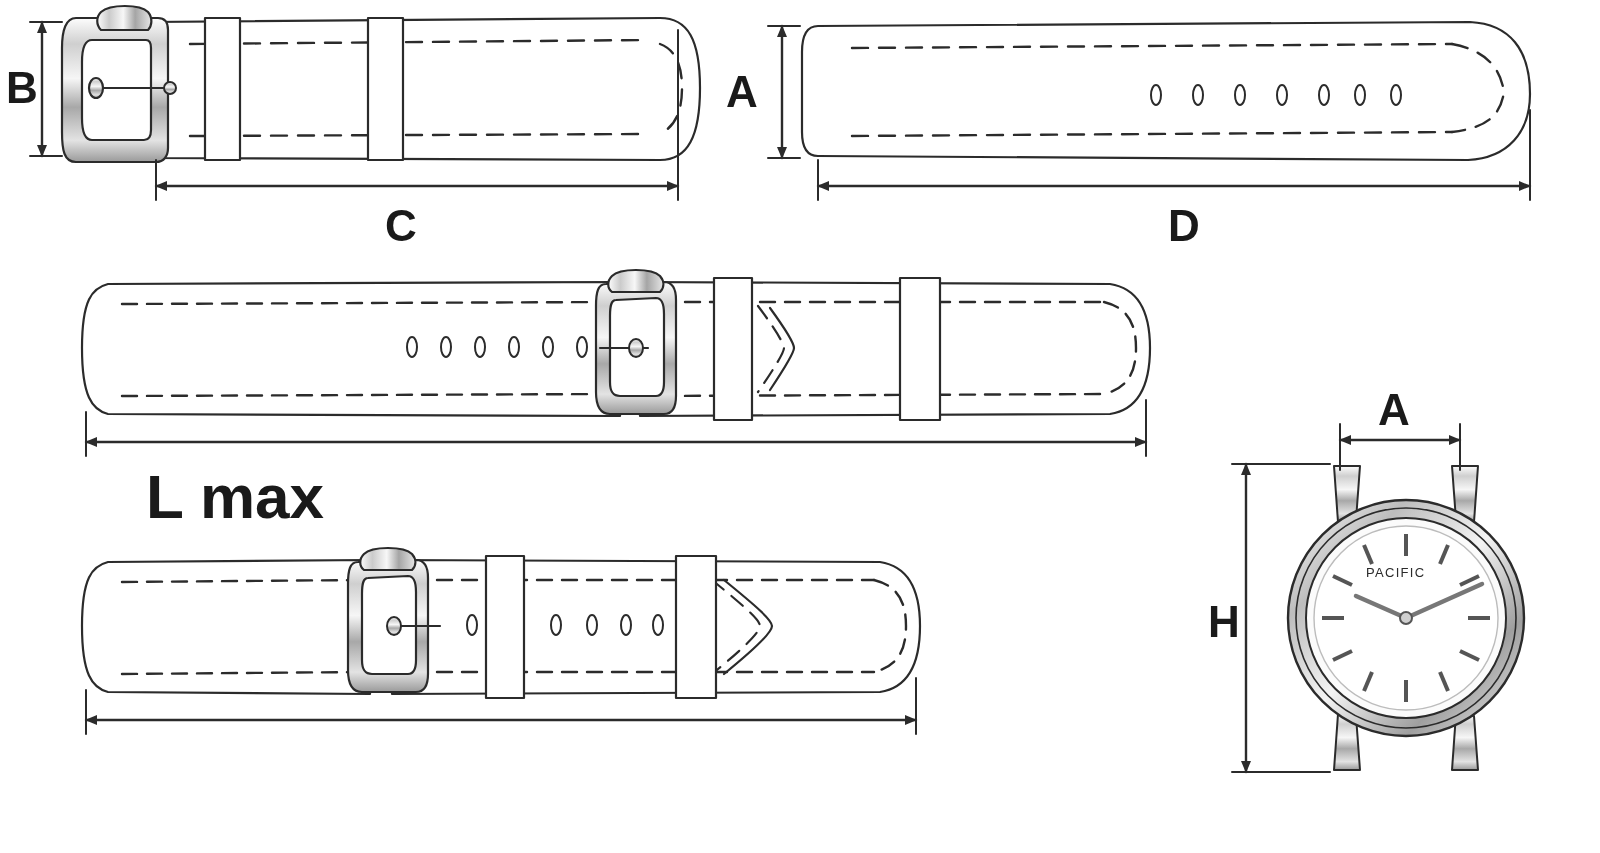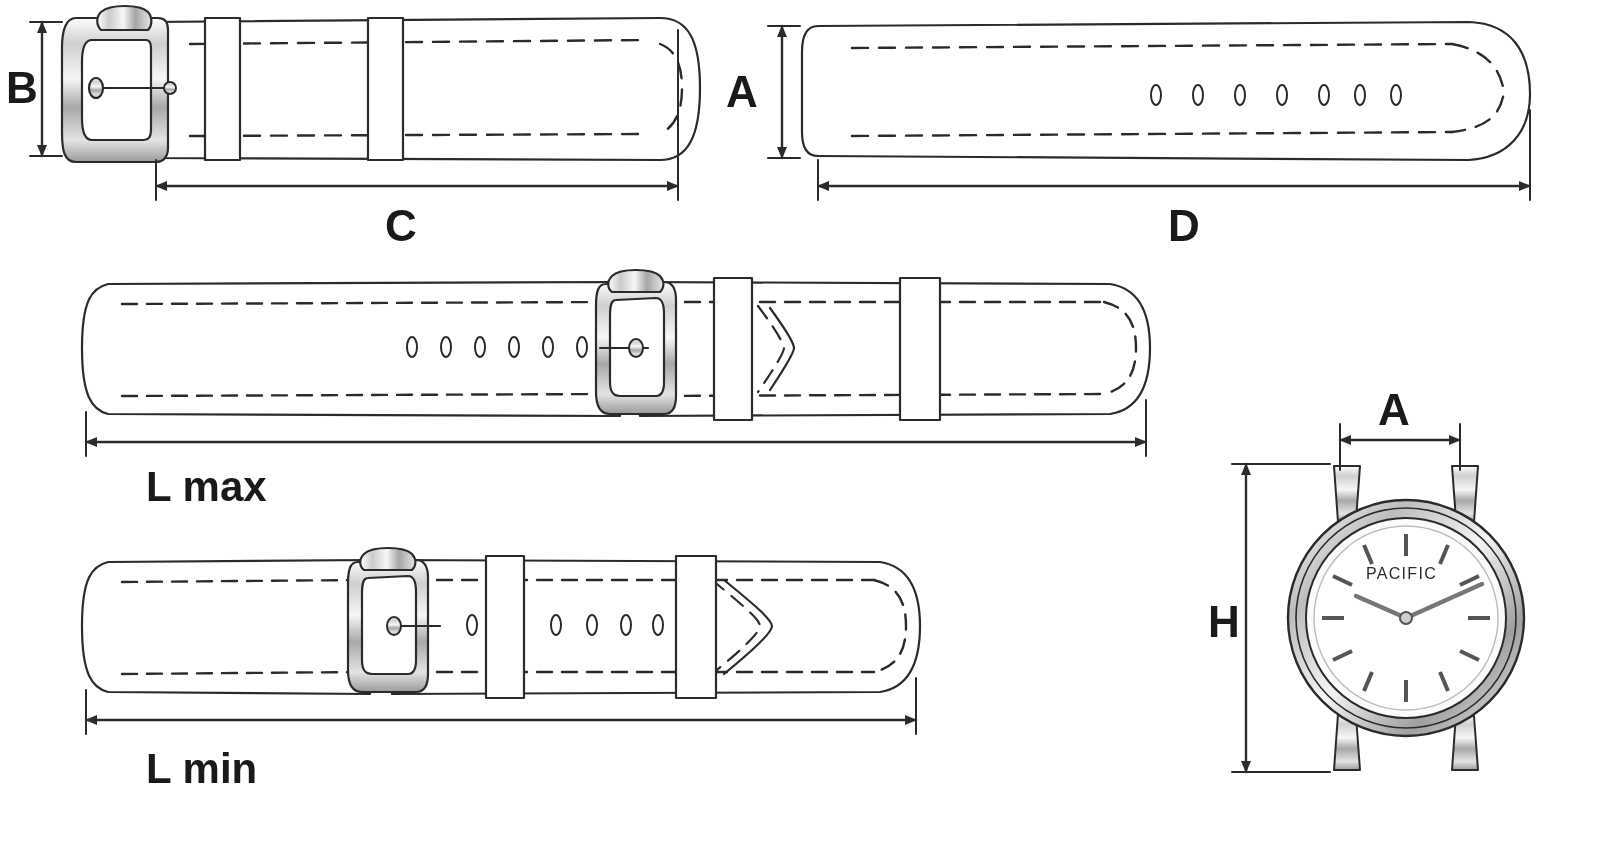--- a/index.html
+++ b/index.html
@@ -29,31 +29,31 @@
     position: absolute;
     white-space: nowrap;
     line-height: 1;
   }
   .lbl-big {
     font-size: 44px;
     font-weight: bold;
     letter-spacing: 0.5px;
   }
   .lbl-huge {
-    font-size: 42px;
+    font-size: 62px;
     font-weight: bold;
     letter-spacing: 0px;
   }
   .lbl-eq {
     font-size: 27px;
     font-weight: normal;
   }
   .brand {
     position: absolute;
-    font-size: 16px;
+    font-size: 13px;
     letter-spacing: 1.3px;
     font-family: "Liberation Sans", sans-serif;
     color: #2b2b2b;
     text-align: center;
   }
 </style>
 </head>
 <body>
 
 <div id="stage">
@@ -290,21 +290,20 @@
 
   <div class="lbl lbl-big" style="left:385px; top:204px;">C</div>
 
   <div class="lbl lbl-big" style="left:726px; top:70px;">A</div>
 
   <div class="lbl lbl-big" style="left:1168px; top:204px;">D</div>
 
   <div class="lbl lbl-huge" style="left:146px; top:466px;">L max</div>
 
 
-  <div class="lbl lbl-huge" style="left:146px; top:748px;">L min</div>
 
 
   <div class="lbl lbl-big" style="left:1378px; top:388px;">A</div>
 
   <div class="lbl lbl-big" style="left:1208px; top:600px;">H</div>
 
   <div class="brand" style="left:1366px; top:565px;">PACIFIC</div>
 
 </div>
 

